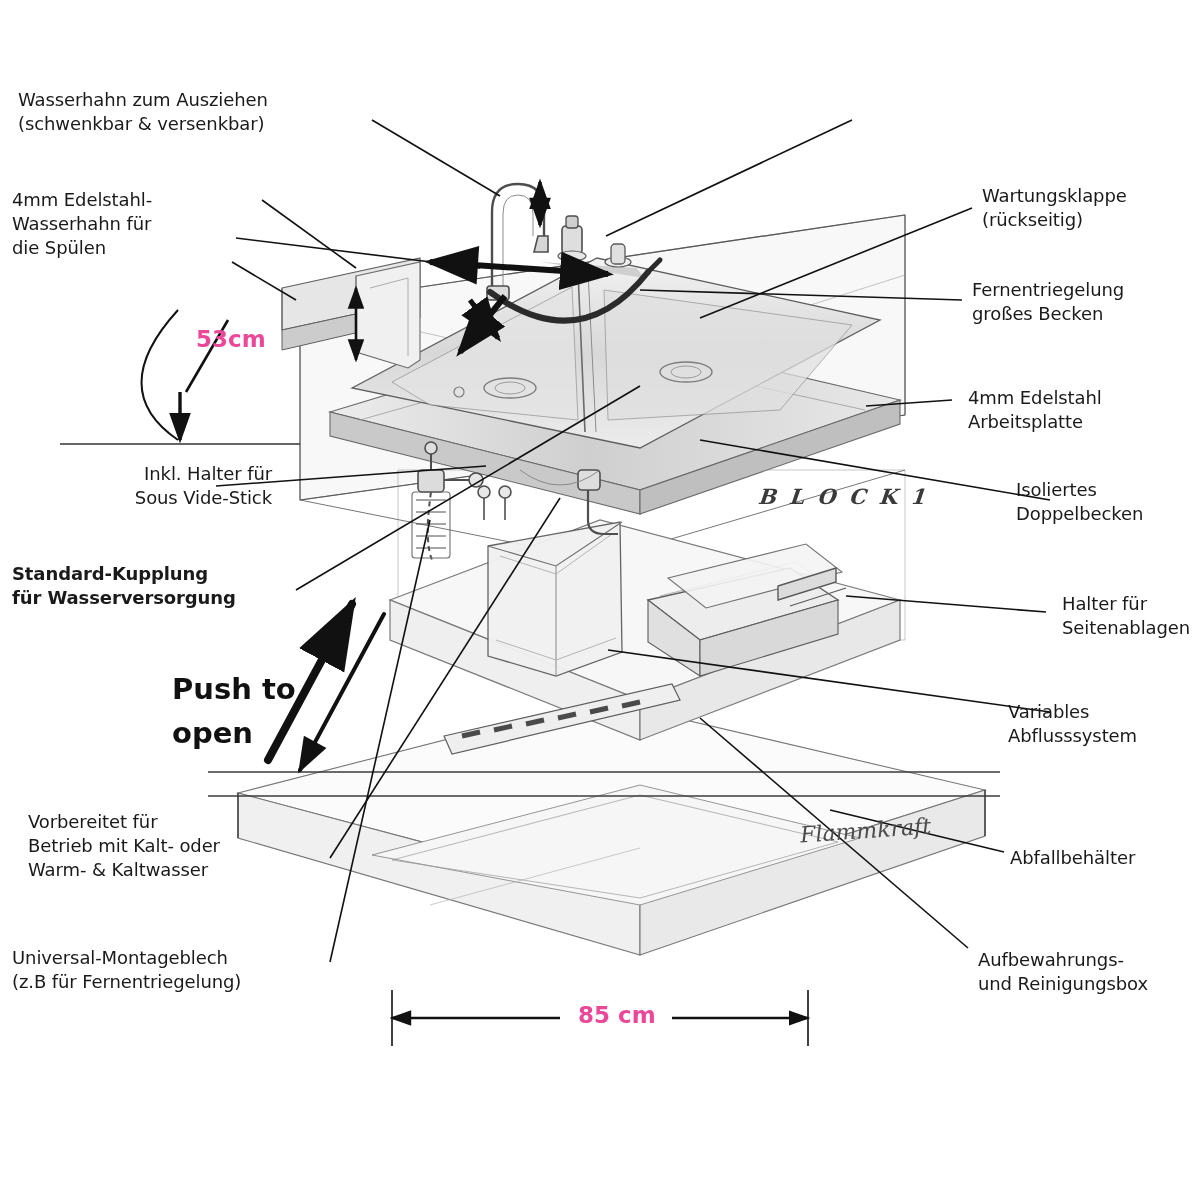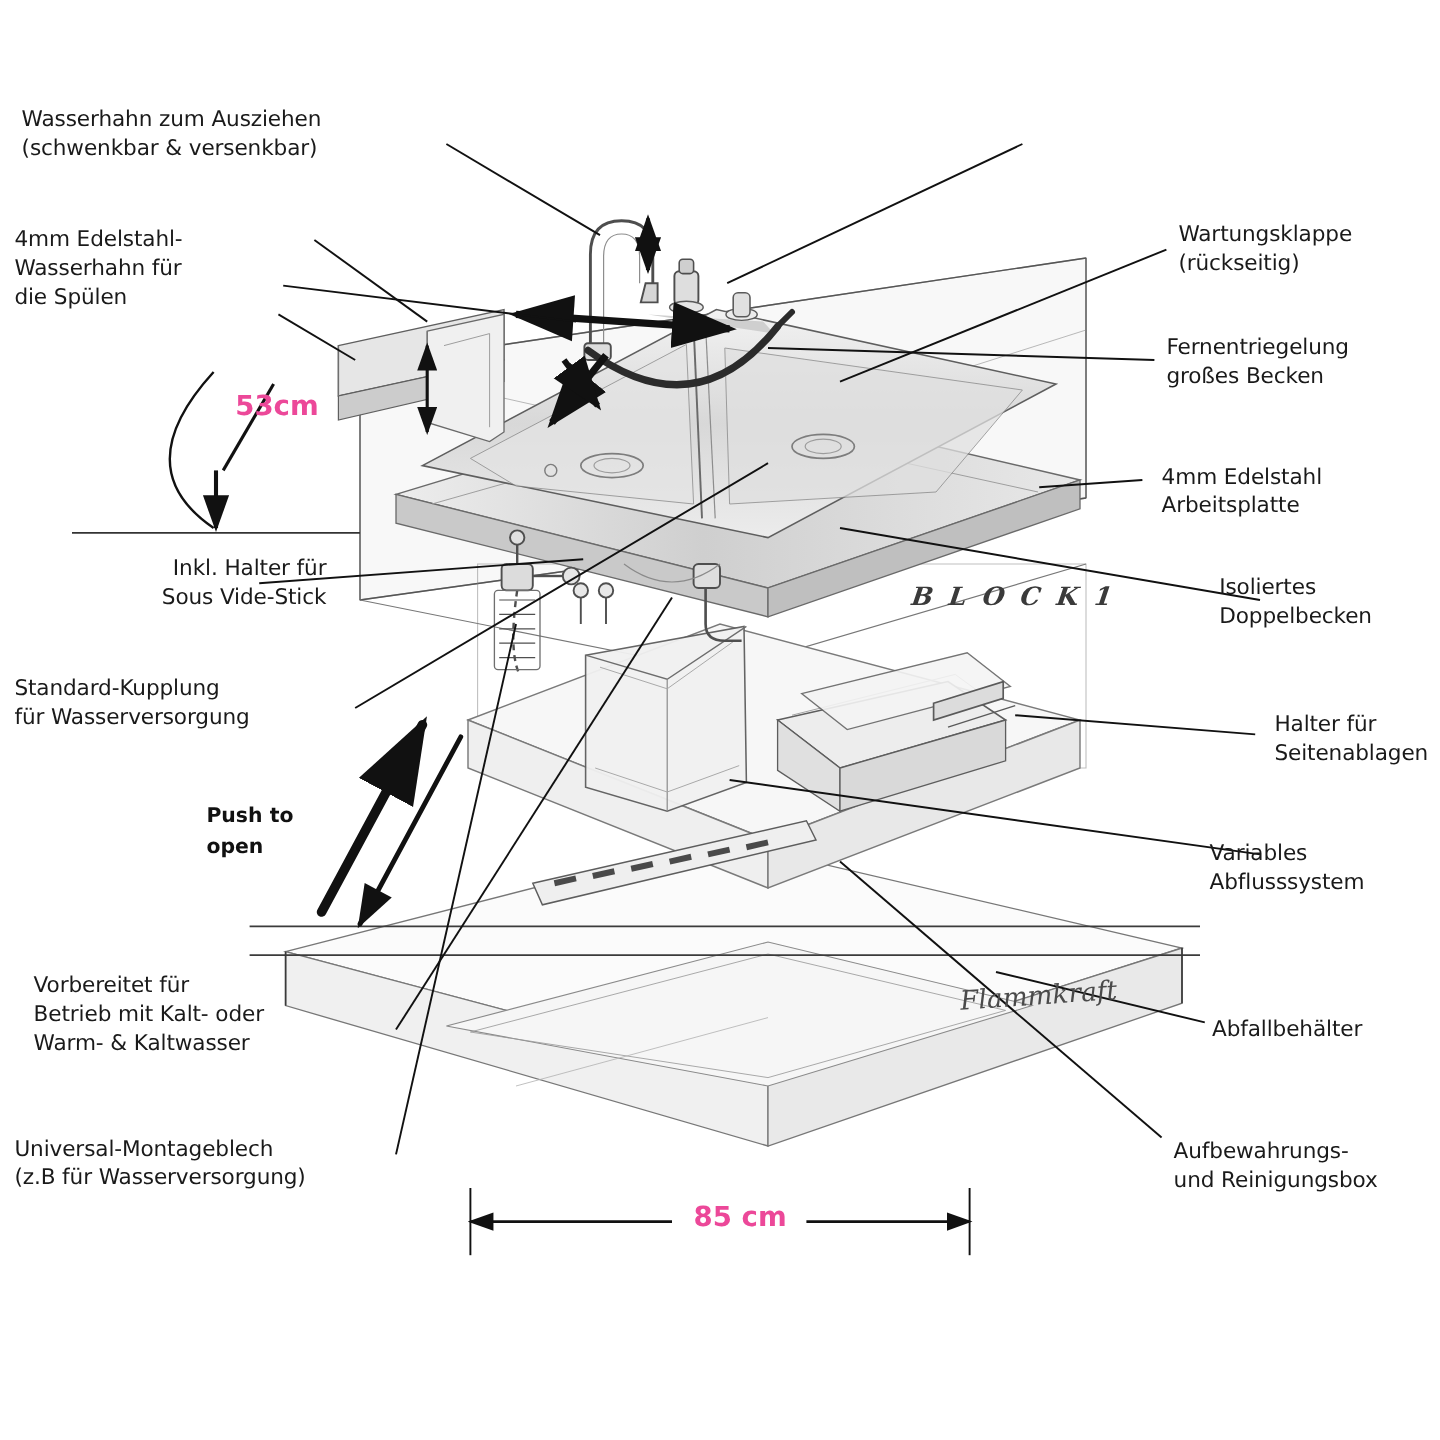--- a/index.html
+++ b/index.html
@@ -38,21 +38,21 @@
     position: absolute;
     font-family: "DejaVu Sans", sans-serif;
     font-size: 23px;
     font-weight: bold;
     color: #ec4899;
     letter-spacing: 0px;
   }
   .push-label {
     position: absolute;
     font-family: "DejaVu Sans", sans-serif;
-    font-size: 17px;
+    font-size: 29px;
     font-weight: bold;
     color: #111111;
     line-height: 1.5;
     white-space: pre-line;
   }
   .brand {
     position: absolute;
     font-family: "DejaVu Serif", serif;
     color: #3a3a3a;
   }
@@ -303,29 +303,29 @@
   <div class="callout left" style="left:18px; top:88px; width:380px;">Wasserhahn zum Ausziehen
 (schwenkbar &amp; versenkbar)</div>
 
   <div class="callout left" style="left:12px; top:188px; width:270px;">4mm Edelstahl-
 Wasserhahn für
 die Spülen</div>
 
   <div class="callout left" style="left:12px; top:462px; width:260px;text-align:right;">Inkl. Halter für
 Sous Vide-Stick</div>
 
-  <div class="callout left" style="left:12px; top:562px; width:300px;">Standard-Kupplung
+  <div class="callout left" style="left:12px; top:562px; width:300px;font-weight:bold;">Standard-Kupplung
 für Wasserversorgung</div>
 
   <div class="callout left" style="left:12px; top:810px; width:310px;margin-left:16px;">Vorbereitet für
 Betrieb mit Kalt- oder
 Warm- &amp; Kaltwasser</div>
 
   <div class="callout left" style="left:12px; top:946px; width:350px;">Universal-Montageblech
-(z.B für Wasserversorgung)</div>
+(z.B für Fernentriegelung)</div>
 
 
   <div class="callout left" style="left:982px; top:184px; width:218px;">Wartungsklappe
 (rückseitig)</div>
 
   <div class="callout left" style="left:972px; top:278px; width:230px;">Fernentriegelung
 großes Becken</div>
 
   <div class="callout left" style="left:968px; top:386px; width:236px;">4mm Edelstahl
 Arbeitsplatte</div>

